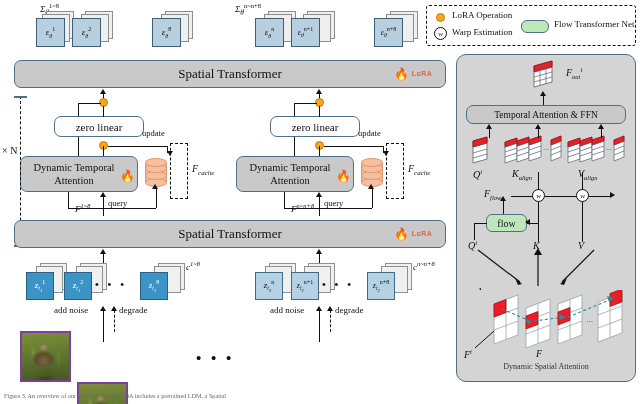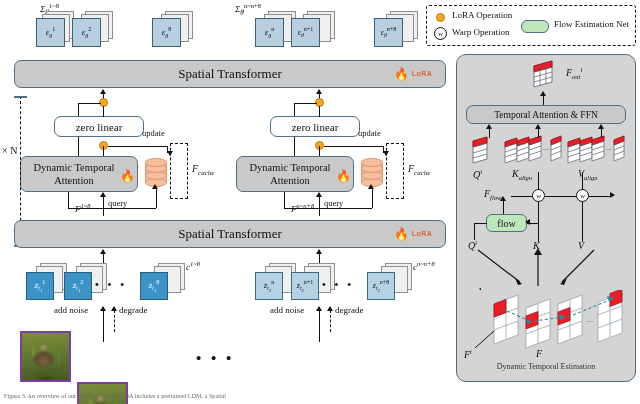--- a/index.html
+++ b/index.html
@@ -126,23 +126,23 @@
 <div class="abs eps-box ctr" style="left:374px;top:18px;width:29px;height:29px;">
   <span class="lbl" style="font-size:8px;"><span class="italic">ε</span><sub style="font-style:italic;font-size:6px;">θ</sub><sup style="font-size:6px;">n+8</sup></span>
 </div>
 
 <div class="abs legend" style="left:426px;top:5px;width:210px;height:41px;"></div>
 <div class="abs fuse" style="left:436px;top:13px;"></div>
 <div class="abs lbl" style="left:452px;top:10px;font-size:9px;">LoRA Operation</div>
 <div class="abs warp ctr" style="left:434px;top:27px;">
   <span>w</span>
 </div>
-<div class="abs lbl" style="left:452px;top:27px;font-size:9px;">Warp Operation</div>
+<div class="abs lbl" style="left:452px;top:27px;font-size:9px;">Warp Estimation</div>
 <div class="abs green-box" style="left:521px;top:20px;width:28px;height:13px;"></div>
-<div class="abs lbl" style="left:554px;top:19px;font-size:9px;">Flow Estimation Net</div>
+<div class="abs lbl" style="left:554px;top:19px;font-size:9px;">Flow Transformer Net</div>
 
 <div class="abs gray-box" style="left:14px;top:60px;width:432px;height:28px;"></div>
 <div class="abs lbl ctr" style="left:14px;top:60px;width:432px;height:28px;font-size:13px;">Spatial Transformer</div>
 <div class="abs ctr" style="left:389px;top:66px;width:48px;height:15px;gap:3px;">
   <span class="flame">🔥</span>
   <span class="lora">LoRA</span>
 </div>
 
 <div class="abs vline" style="left:103px;top:94px;height:18px;"></div>
 <div class="abs arrow-up" style="left:99.5px;top:89px;"></div>
@@ -511,15 +511,15 @@
   <polygon points="128,8 121,6 123,12" fill="#2a8a9e"></polygon>
   <text x="100" y="34" font-size="7" fill="#111">···</text>
 </svg>
 <div class="abs lbl italic" style="left:464px;top:348px;font-size:10px;">
   <span>F</span><sup style="font-size:6.5px;">i</sup>
 </div>
 <div class="abs lbl italic" style="left:536px;top:348px;font-size:10px;">F</div>
 <svg class="abs" style="left:472px;top:330px;" width="26" height="20">
   <line x1="22" y1="1" x2="3" y2="18" stroke="#111" stroke-width="1"></line>
 </svg>
-<div class="abs lbl ctr" style="left:466px;top:362px;width:160px;font-size:8px;color:#333;">Dynamic Temporal Estimation</div>
+<div class="abs lbl ctr" style="left:466px;top:362px;width:160px;font-size:8px;color:#333;">Dynamic Spatial Attention</div>
 
 <div class="abs caption" style="left:4px;top:392px;width:632px;">Figure 3. An overview of our PANDA. Our PANDA includes a pretrained LDM, a Spatial</div>
 
 </body></html>

